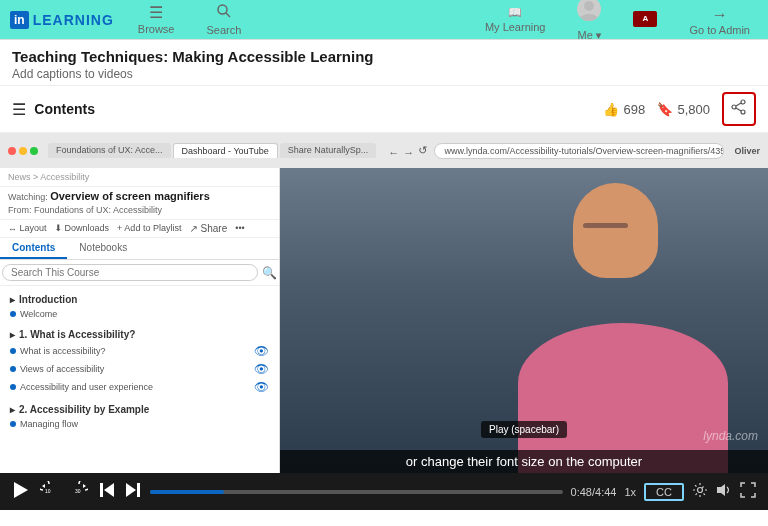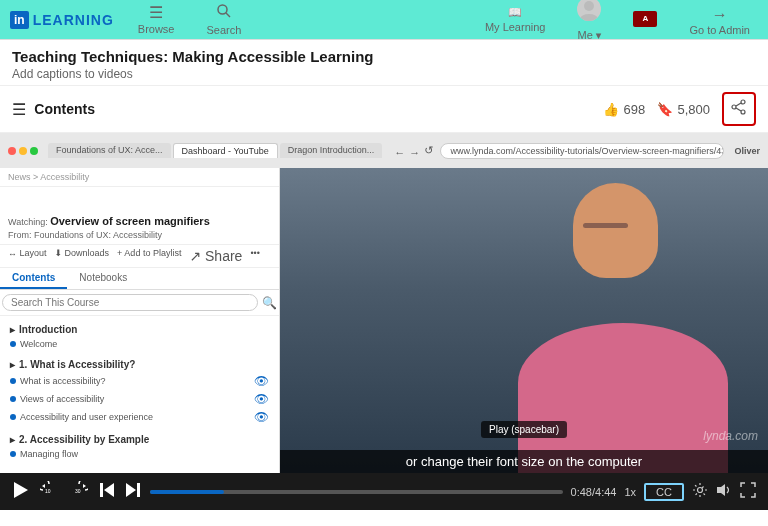--- a/index.html
+++ b/index.html
@@ -155,44 +155,44 @@
 
     <div class="video-browser-bar">
       <div style="display:flex;gap:3px;margin-right:4px;">
         <div style="width:8px;height:8px;border-radius:50%;background:#ff5f57;"></div>
         <div style="width:8px;height:8px;border-radius:50%;background:#febc2e;"></div>
         <div style="width:8px;height:8px;border-radius:50%;background:#28c840;"></div>
       </div>
       <div style="display:flex;gap:2px;">
         <div style="background:#ddd;padding:2px 8px;border-radius:3px 3px 0 0;font-size:9px;color:#555;">Foundations of UX: Acce...</div>
         <div style="background:#fff;padding:2px 8px;border-radius:3px 3px 0 0;font-size:9px;color:#333;border:1px solid #ccc;border-bottom:none;">Dashboard - YouTube</div>
-        <div style="background:#ddd;padding:2px 8px;border-radius:3px 3px 0 0;font-size:9px;color:#555;">Dragon Introduction...</div>
+        <div style="background:#ddd;padding:2px 8px;border-radius:3px 3px 0 0;font-size:9px;color:#555;">Share NaturallySp...</div>
       </div>
       <div style="margin-left:6px;display:flex;align-items:center;gap:4px;">
         <span style="font-size:11px;color:#555;">←</span>
         <span style="font-size:11px;color:#555;">→</span>
         <span style="font-size:11px;color:#555;">↺</span>
       </div>
       <div class="browser-url" style="background:#fff;border:1px solid #ccc;border-radius:10px;padding:2px 10px;font-size:9px;color:#555;flex:1;overflow:hidden;white-space:nowrap;max-width:300px;">www.lynda.com/Accessibility-tutorials/Overview-screen-magnifiers/435008/446191-4.html?</div>
       <span style="margin-left:4px;font-size:9px;color:#555;font-weight:600;">Oliver</span>
     </div>
 
     <div class="video-content-area">
 
       <div class="video-left-panel">
         <div style="padding:4px 8px;font-size:9px;color:#999;border-bottom:1px solid #eee;">News &gt; Accessibility</div>
-        <div style="padding:3px 8px;font-size:11px;font-weight:600;color:#1a1a1a;margin-top:25px;">
+        <div style="padding:3px 8px;font-size:11px;font-weight:600;color:#1a1a1a;">
           <span style="font-size:9px;font-weight:400;color:#666;">Watching: </span>Overview of screen magnifiers
         </div>
         <div style="padding:0 8px 4px 8px;font-size:9px;color:#666;">From: Foundations of UX: Accessibility</div>
         <div style="display:flex;gap:8px;padding:3px 8px;border-top:1px solid #eee;border-bottom:1px solid #eee;">
           <span style="font-size:9px;color:#555;">↔ Layout</span>
           <span style="font-size:9px;color:#555;">⬇ Downloads</span>
           <span style="font-size:9px;color:#555;">+ Add to Playlist</span>
-          <span style="font-size:14px;color:#555;text-align:right;">↗ Share</span>
+          <span style="font-size:10px;color:#555;text-align:right;">↗ Share</span>
           <span style="font-size:9px;color:#555;">•••</span>
         </div>
         <div class="video-panel-tabs">
           <div class="vpt active">Contents</div>
           <div class="vpt">Notebooks</div>
         </div>
         <div class="search-course">
           <input type="text" style="border: 1px solid rgb(204, 204, 204); border-radius: 10px; padding: 2px 8px; font-size: 10px; flex: 1 1 0%; outline: none;" readonly="" placeholder="Search This Course">
           <span style="font-size:12px;color:#666;margin-left:4px;">🔍</span>
         </div>

